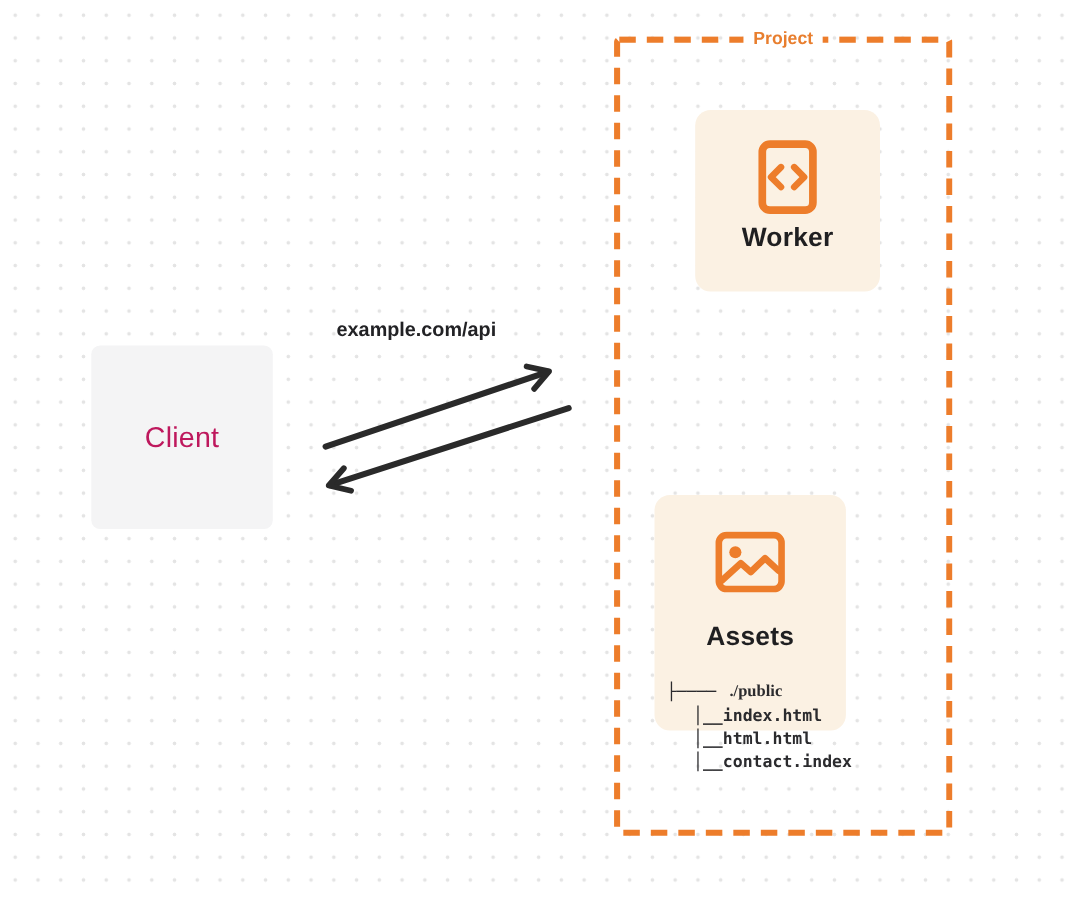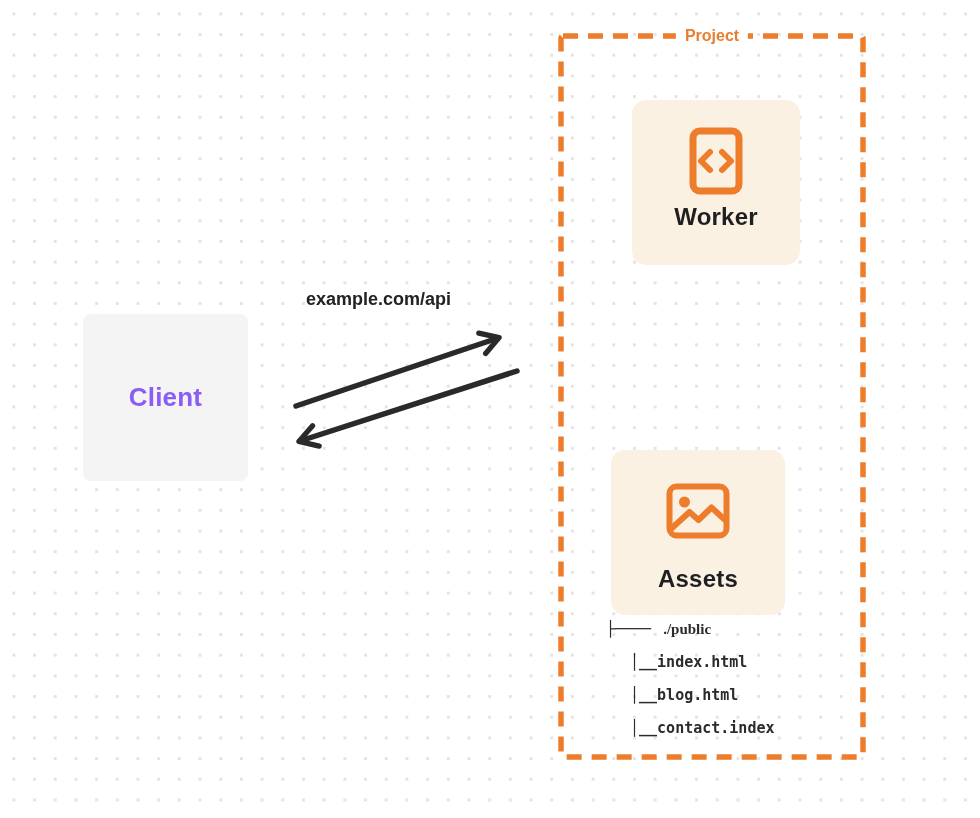--- a/index.html
+++ b/index.html
@@ -18,21 +18,21 @@
   
   .client-box {
     position: absolute;
     left: 83px; top: 314px;
     width: 165px; height: 167px;
     background: #f4f4f5;
     border-radius: 8px;
     display: flex; align-items: center; justify-content: center;
   }
   .client-box .node-label {
-    font-size: 26px; font-weight: 700; color: #8b5cf6; letter-spacing: 0.2px;
+    font-size: 26px; font-weight: 400; color: #be185d; letter-spacing: 0.2px;
   }
 
   
   .request-label {
     position: absolute;
     left: 306px; top: 289px;
     font-size: 18px; font-weight: 700; color: #222225;
   }
 
   
@@ -56,40 +56,40 @@
   }
 
   
   .card {
     position: absolute;
     background: #fbf1e3;
     border-radius: 14px;
     display: flex; flex-direction: column; align-items: center;
   }
   .card.worker { left: 632px; top: 100px; width: 168px; height: 165px; }
-  .card.assets { left: 611px; top: 450px; width: 174px; height: 165px; }
+  .card.assets { left: 595px; top: 450px; width: 174px; height: 214px; }
   .card .card-icon { margin-top: 27px; }
   .card.assets .card-icon { margin-top: 33px; }
   .card .card-label {
     margin-top: 8px;
     font-size: 24px; font-weight: 700; color: #1f1f21; letter-spacing: 0.2px;
   }
   .card.assets .card-label { margin-top: 26px; }
 
   
   .tree {
     position: absolute;
     left: 606px; top: 619px;
     width: 196px;
     font-family: "DejaVu Sans Mono", monospace;
     font-size: 15px; line-height: 21px; font-weight: 700;
     color: #2b2b2e;
   }
   .tree-row { display: flex; white-space: pre; }
-  .tree-row.file { padding-left: 24px; margin-top: 12px; }
+  .tree-row.file { padding-left: 24px; }
   .tree-name { flex: 1; }
   .tree-root-name { margin-left: 12px; font-family: Liberation Serif, serif; }
 </style>
 </head>
 <body>
 
 <div class="stage">
 
   <div class="client-box">
     <span class="node-label">Client</span>
@@ -136,21 +136,21 @@
     <div class="tree-row root">
       <span>├────</span>
       <span class="tree-root-name">./public</span>
     </div>
     <div class="tree-row file">
       <span>│__</span>
       <span class="tree-name">index.html</span>
     </div>
     <div class="tree-row file">
       <span>│__</span>
-      <span class="tree-name">blog.html</span>
+      <span class="tree-name">html.html</span>
     </div>
     <div class="tree-row file">
       <span>│__</span>
       <span class="tree-name">contact.index</span>
     </div>
   </div>
 
 </div>
 
 </body></html>

